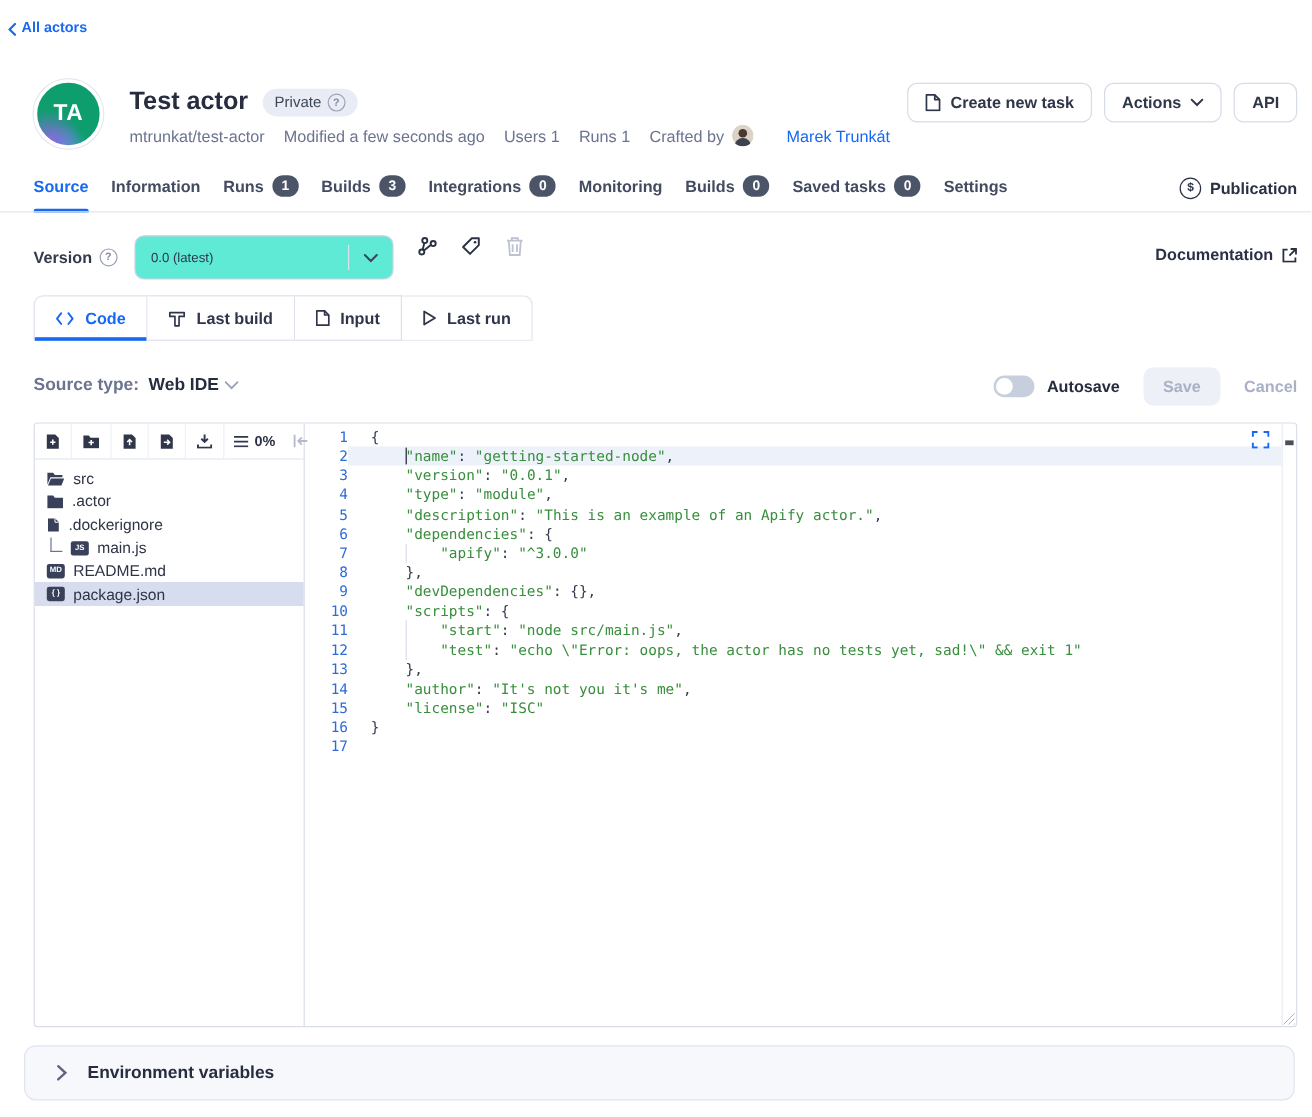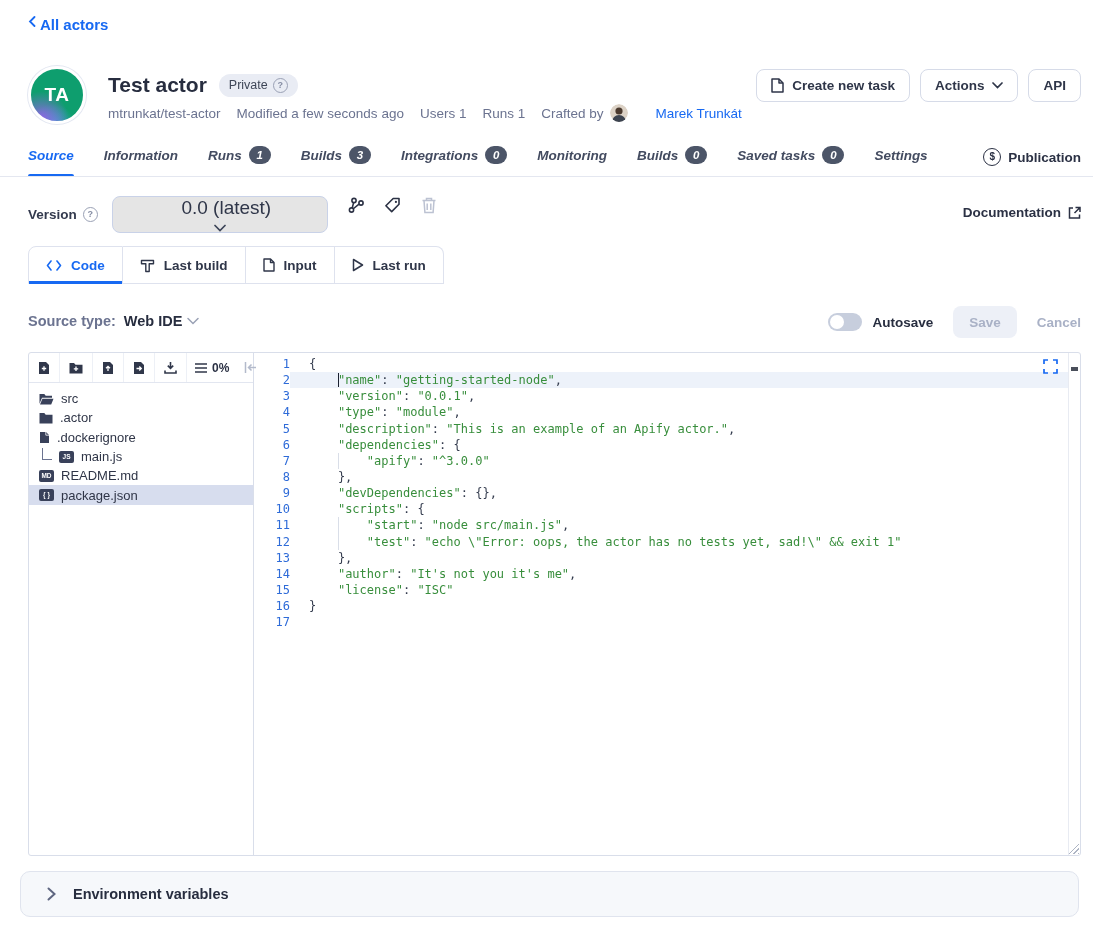--- a/index.html
+++ b/index.html
@@ -1,22 +1,22 @@
 <!DOCTYPE html>
 <html><head>
 <meta charset="utf-8">
 <style>
   html,body{margin:0;padding:0;background:#fff;}
   .app{position:relative;width:1093px;height:931px;background:#fff;overflow:hidden;
        font-family:"Liberation Sans",sans-serif;color:#2B3144;}
   svg{display:block;}
 
   
-  .breadcrumb{position:absolute;top:16px;left:28px;display:flex;align-items:flex-start;gap:4px;
-              color:#1769F2;font-size:15px;font-weight:bold;cursor:pointer;}
+  .breadcrumb{position:absolute;top:16px;left:6px;display:flex;align-items:flex-end;gap:4px;
+              color:#1769F2;font-size:12px;font-weight:bold;cursor:pointer;}
 
   
   .avatar{position:absolute;left:28px;top:66px;width:52px;height:52px;border-radius:50%;
           background:
             radial-gradient(circle at 20% 95%, #8F66E3 0%, rgba(143,102,227,0) 42%),
             radial-gradient(circle at 42% 108%, #4D9FE0 0%, rgba(77,159,224,0) 34%),
             #0E9E6E;
           border:3px solid #fff;box-shadow:0 0 0 1px #E4E8F2;
           display:flex;align-items:center;justify-content:center;
           color:#fff;font-size:19px;font-weight:bold;letter-spacing:.5px;}
@@ -30,40 +30,40 @@
             color:#6B7390;font-size:13.5px;}
   .meta-author{display:flex;align-items:center;gap:7px;}
   .mini-avatar{width:18px;height:18px;border-radius:50%;overflow:hidden;flex:none;}
   .link{color:#1769F2;cursor:pointer;padding-left:20px;}
   .header-actions{position:absolute;top:69px;right:12px;display:flex;gap:10px;}
   .btn{display:flex;align-items:center;gap:8px;background:#fff;border:1px solid #D6DBE8;
        border-radius:8px;padding:0 14px;height:31px;font-size:13.5px;font-weight:bold;
        color:#2F3649;cursor:pointer;}
 
   
-  .tabs{position:absolute;left:28px;top:146px;display:flex;gap:30px;font-size:13.5px;
-        font-weight:bold;color:#434B60;font-style:italic;}
+  .tabs{position:absolute;left:28px;top:146px;display:flex;gap:19px;font-size:13.5px;
+        font-weight:bold;color:#434B60;}
   .tab{display:flex;align-items:center;gap:7px;padding-bottom:13px;cursor:pointer;position:relative;}
   .tab.active{color:#1769F2;}
   .tab.active::after{content:"";position:absolute;left:0;right:0;bottom:0;height:3px;
                      background:#1769F2;border-radius:2px 2px 0 0;}
   .badge{min-width:18px;height:18px;border-radius:9px;background:#4C5568;color:#fff;
          font-size:11.5px;line-height:18px;text-align:center;padding:0 2px;}
   .tabs-border{position:absolute;left:0;top:176px;width:1093px;height:1px;background:#E4E7F0;}
   .publication{position:absolute;right:12px;top:148px;display:flex;align-items:center;gap:7px;
                font-size:13.5px;font-weight:bold;color:#2B3144;cursor:pointer;}
   .dollar-circle{width:16px;height:16px;border-radius:50%;border:1.5px solid #2B3144;
                  font-size:10px;line-height:16px;text-align:center;font-weight:bold;color:#2B3144;}
 
   
   .version-row{position:absolute;left:28px;top:196px;display:flex;}
   .version-label{display:flex;align-items:center;gap:6px;font-size:13.5px;font-weight:bold;color:#333A4E;}
   .select{margin-left:14px;width:214px;height:35px;border:1px solid #C9D2E8;border-radius:8px;
-          background:#e5e5e5;display:flex;align-items:center;font-size:19px;color:#2F3649;
-          cursor:pointer;flex-direction:column;}
+          background:#5eead4;display:flex;align-items:center;font-size:11px;color:#2F3649;
+          cursor:pointer;}
   .select .sel-value{flex:1;padding-left:13px;}
   .select .sel-div{width:1px;height:21px;background:#DDE2EE;}
   .select .sel-chev{width:36px;display:flex;align-items:center;justify-content:center;}
   .icon-btn{margin-left:18px;cursor:pointer;display:flex;}
   .icon-btn.disabled{cursor:default;}
   .doc-link{position:absolute;right:12px;top:205px;display:flex;align-items:center;gap:7px;
             font-size:13.5px;font-weight:bold;color:#2B3144;cursor:pointer;}
 
   
   .subtabs{position:absolute;left:28px;top:246px;display:flex;}

